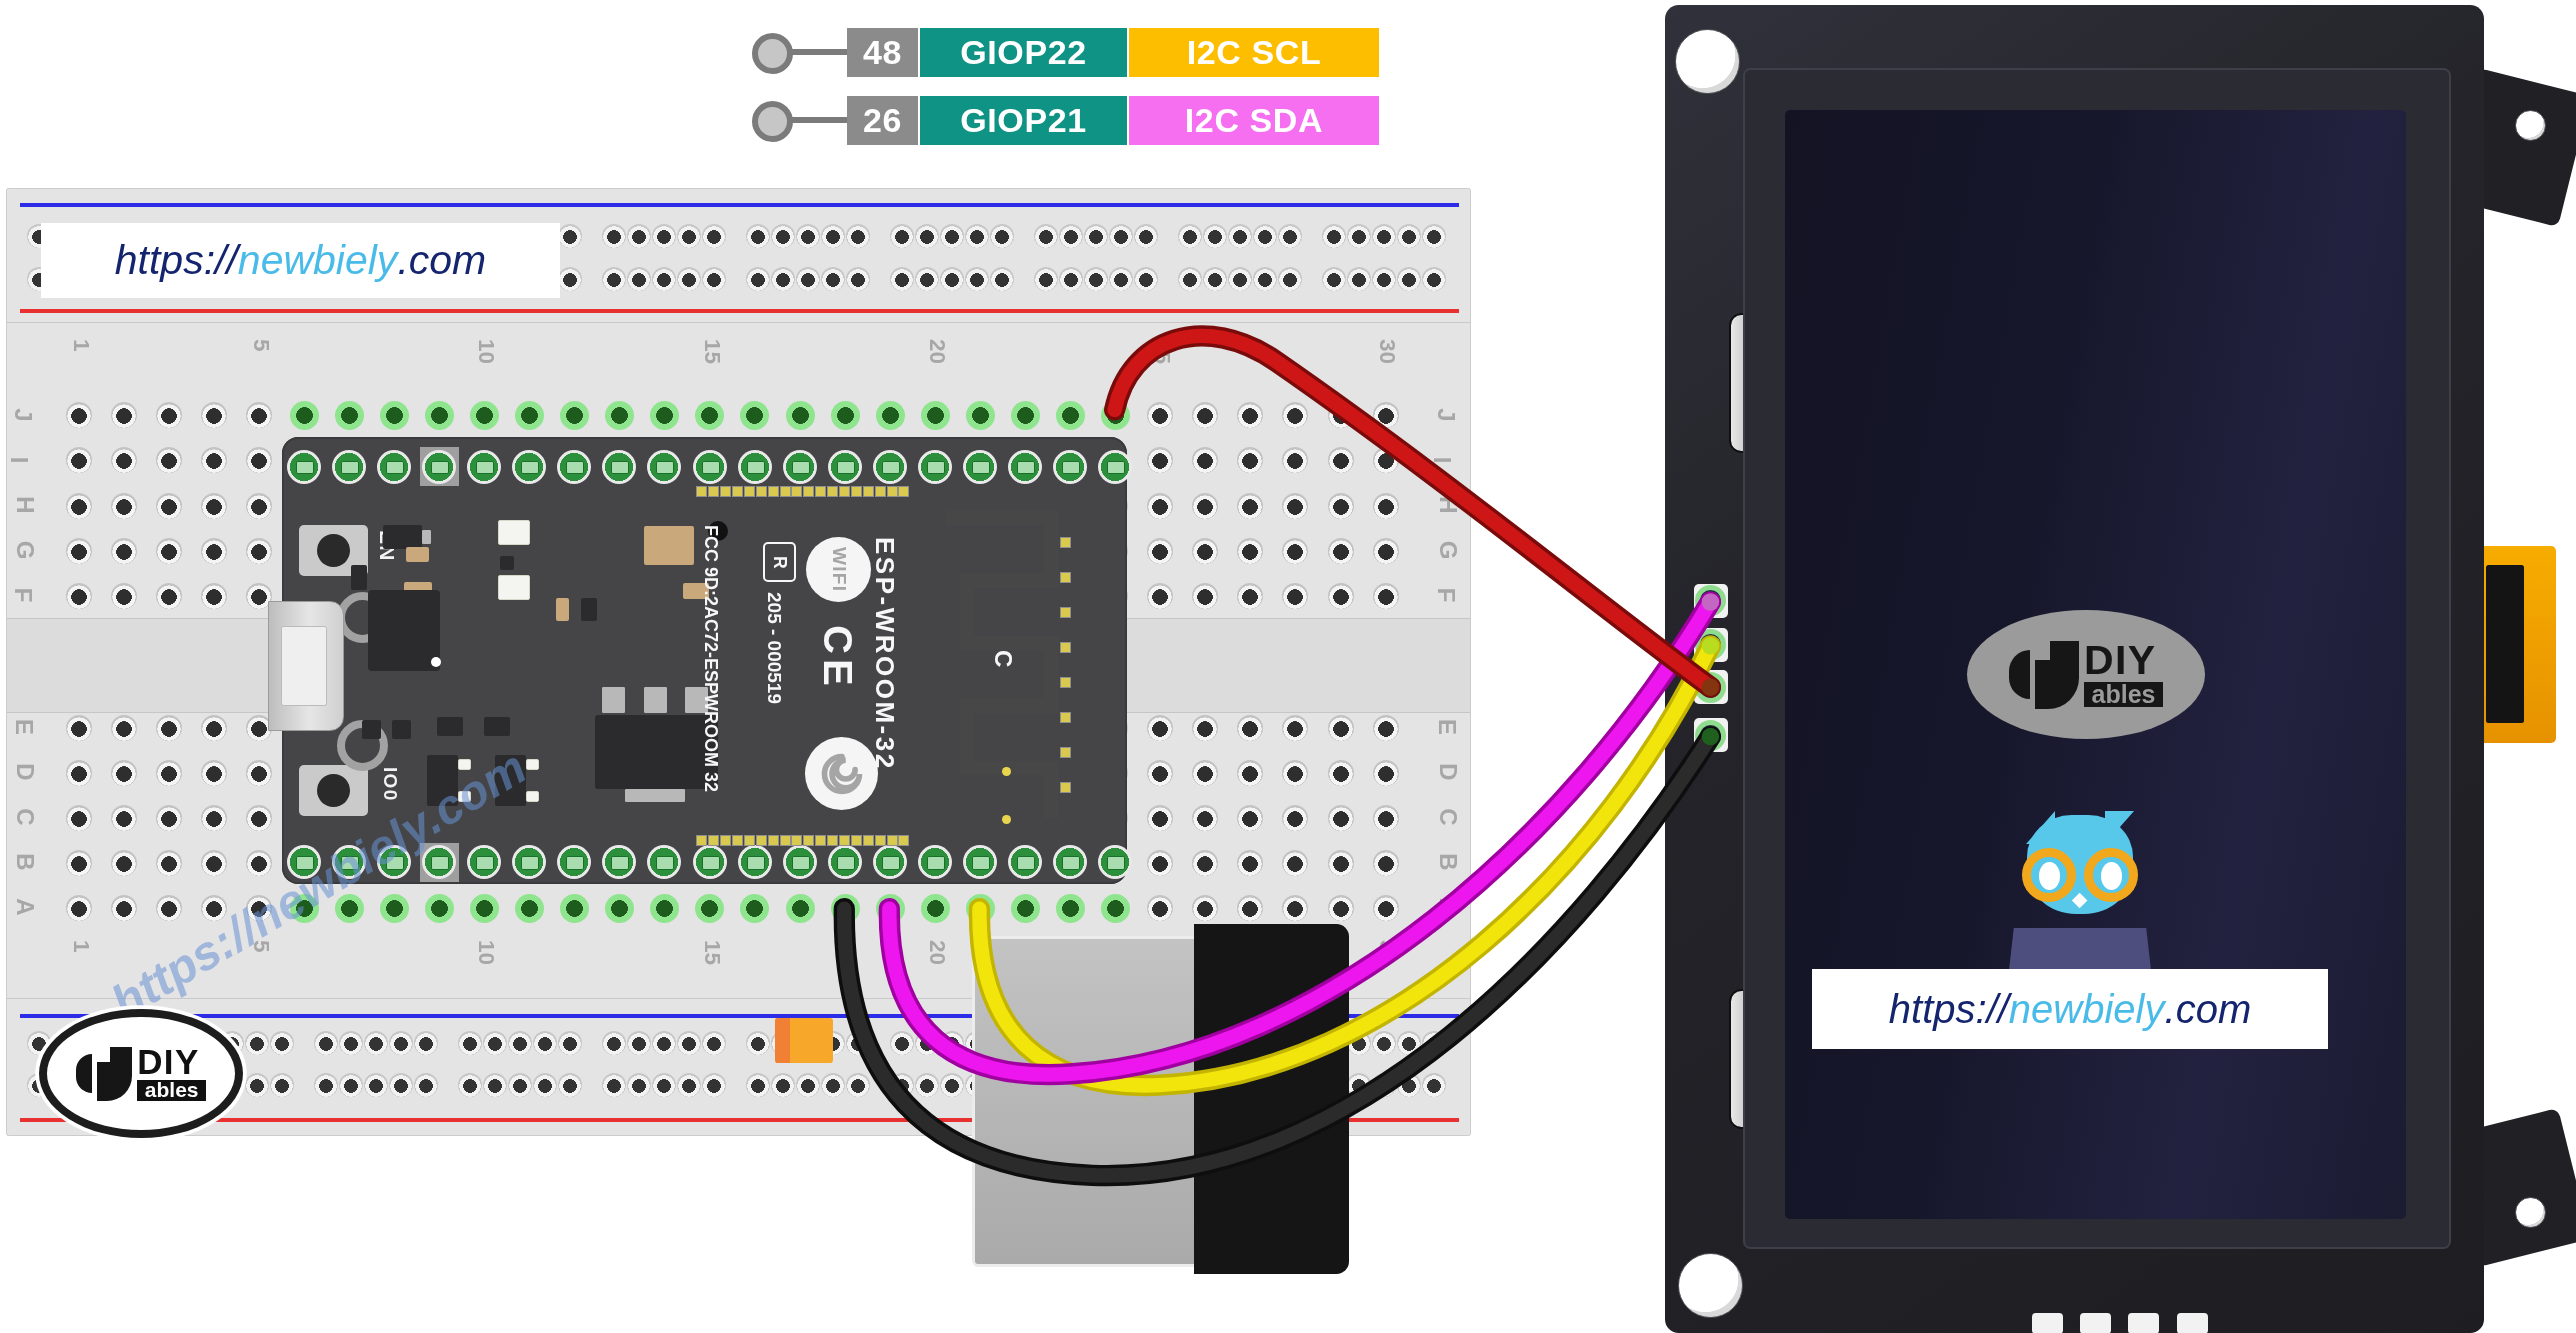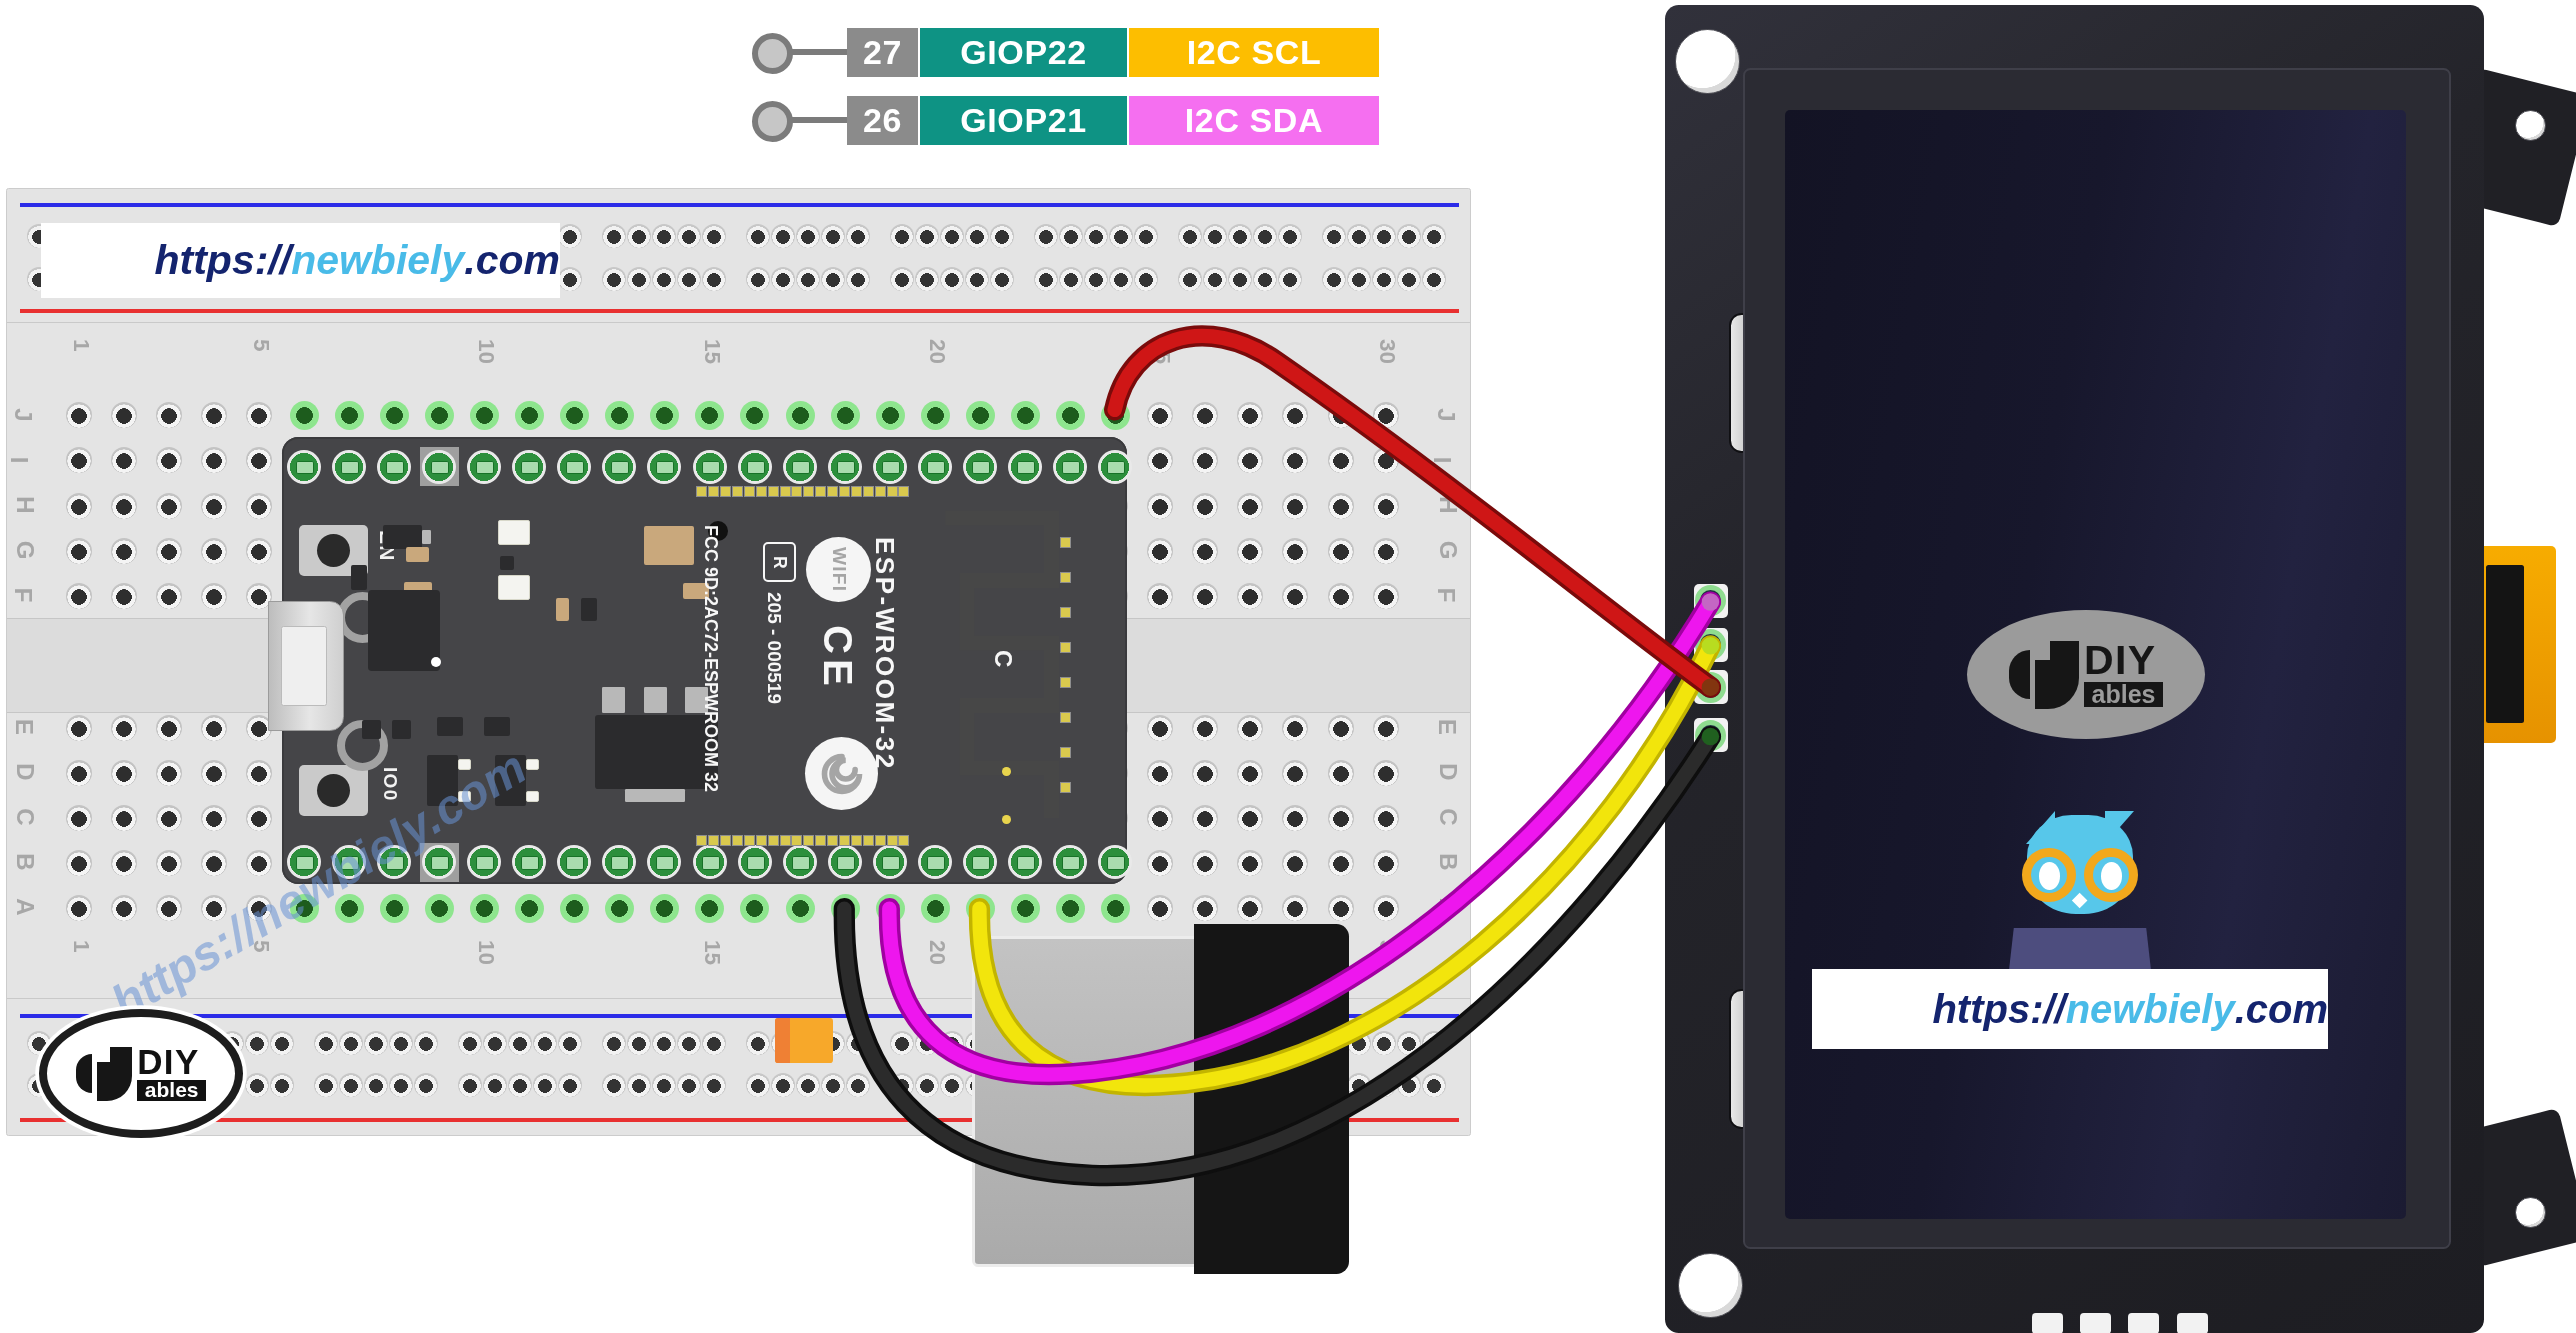--- a/index.html
+++ b/index.html
@@ -19,21 +19,21 @@
   .hole{position:absolute;width:26px;height:26px;border-radius:50%;
         background:radial-gradient(circle at 50% 54%, #2e2e2e 0 40%, #f4f4f4 41% 60%, #c3c3c3 61% 100%);}
   .rhole{position:absolute;width:24px;height:24px;border-radius:50%;
         background:radial-gradient(circle at 50% 54%, #333 0 38%, #f2f2f2 39% 60%, #c7c7c7 61% 100%);}
   .ghole{position:absolute;width:29px;height:29px;border-radius:50%;
         background:radial-gradient(circle at 50% 50%, #1d5c1d 0 40%, #8ee58e 41% 74%, #c7f0c7 75% 100%);}
   .bb-letter{position:absolute;color:#a7a7a7;font-weight:bold;font-size:24px;transform:rotate(90deg);}
   .bb-num{position:absolute;color:#a7a7a7;font-weight:bold;font-size:22.5px;writing-mode:vertical-rl;}
   .watermark{color:rgba(104,146,212,0.55);font-weight:bold;font-style:italic;font-size:48px;transform:rotate(-31deg);transform-origin:left center;white-space:nowrap;}
   
-  .urlbox{background:#fff;font-style:italic;font-weight:700;white-space:nowrap;justify-content:flex-end;}
+  .urlbox{background:#fff;font-style:italic;font-weight:400;white-space:nowrap;}
   .url-dark{color:#14246e;} .url-brand{color:#49bbе8;}
   .url-brand{color:#49bbe8;}
   
   .dy-oval{border-radius:50%;display:flex;align-items:center;justify-content:center;gap:5px;}
   .dy-mark1{background:#161616;}
   .dy-mark2{position:relative;background:#161616;}
   .dy-notch{position:absolute;}
   .dy-text{display:flex;flex-direction:column;align-items:flex-start;line-height:0.9;}
   .dy-diy{font-weight:800;letter-spacing:1.3px;}
   .dy-ables{font-weight:800;padding:1.3px 7.5px;margin-top:2.5px;}
@@ -84,21 +84,21 @@
 </head>
 <body>
 
 <div id="stage">
 
   <div class="abs" style="left:0;top:0;">
 
     <div class="abs pinrow-circle" style="left:752px;top:33px;"></div>
     <div class="abs pinrow-line" style="left:790px;top:49px;width:59px;"></div>
     <div class="abs flexc lblbox" style="left: 847px; top: 28px; width: 71px; height: 49px; background: rgb(139, 139, 139);">
-      <span>27</span>
+      <span>48</span>
       </div>
     <div class="abs flexc lblbox" style="left: 920px; top: 28px; width: 207px; height: 49px; background: rgb(14, 147, 132);">
       <span>GIOP22</span>
       </div>
     <div class="abs flexc lblbox" style="left: 1129px; top: 28px; width: 250px; height: 49px; background: rgb(253, 190, 0);">
       <span>I2C SCL</span>
       </div>
 
     <div class="abs pinrow-circle" style="left:752px;top:101px;"></div>
     <div class="abs pinrow-line" style="left:790px;top:117px;width:59px;"></div>

